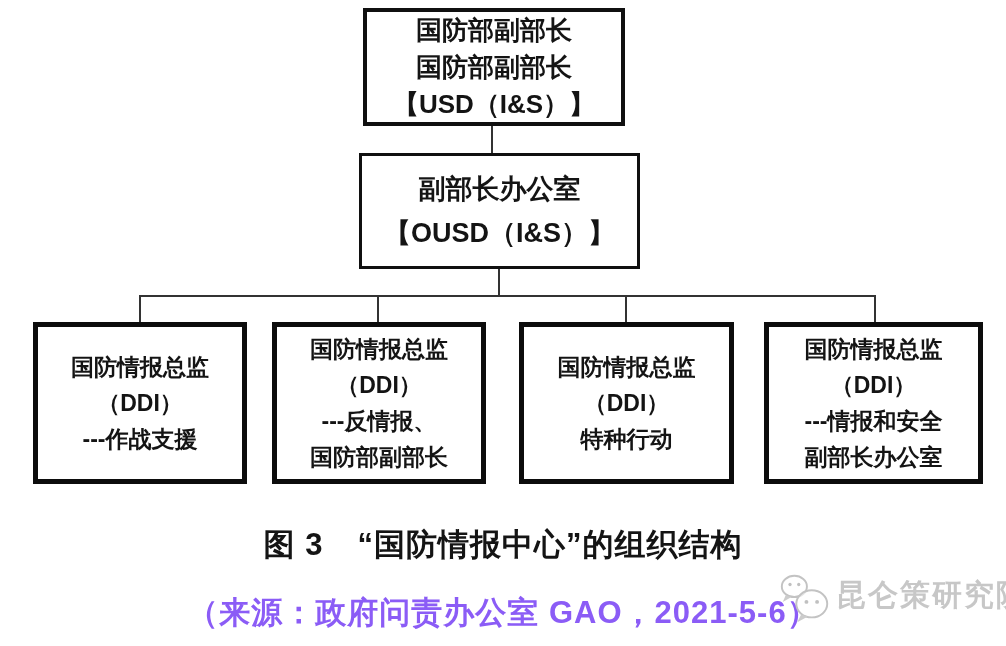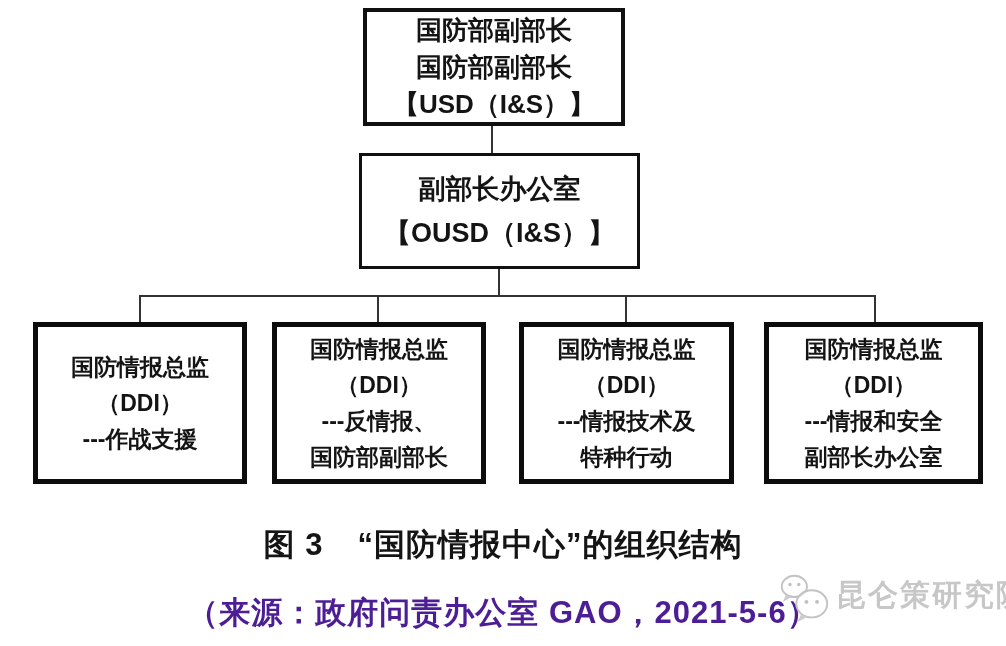--- a/index.html
+++ b/index.html
@@ -77,21 +77,21 @@
     letter-spacing: 1px;
   }
   .caption .fig-label { margin-right: 34px; }
   .source-line {
     position: absolute;
     left: 0; top: 592px;
     width: 100%;
     text-align: center;
     font-size: 31px;
     font-weight: 700;
-    color: #4c1d95;
+    color: #8b5cf6;
     letter-spacing: 1px;
   }
 
   
   .watermark {
     position: absolute;
     left: 776px; top: 570px;
     display: flex;
     align-items: center;
   }
@@ -139,21 +139,20 @@
   <div class="node box-child box-child-1">
     <div class="line">国防情报总监</div>
     <div class="line">（DDI）</div>
     <div class="line">---反情报、</div>
     <div class="line">国防部副部长</div>
   </div>
 
   <div class="node box-child box-child-2">
     <div class="line">国防情报总监</div>
     <div class="line">（DDI）</div>
-    <div class="line">---情报技术及</div>
     <div class="line">特种行动</div>
   </div>
 
   <div class="node box-child box-child-3">
     <div class="line">国防情报总监</div>
     <div class="line">（DDI）</div>
     <div class="line">---情报和安全</div>
     <div class="line">副部长办公室</div>
   </div>
 

